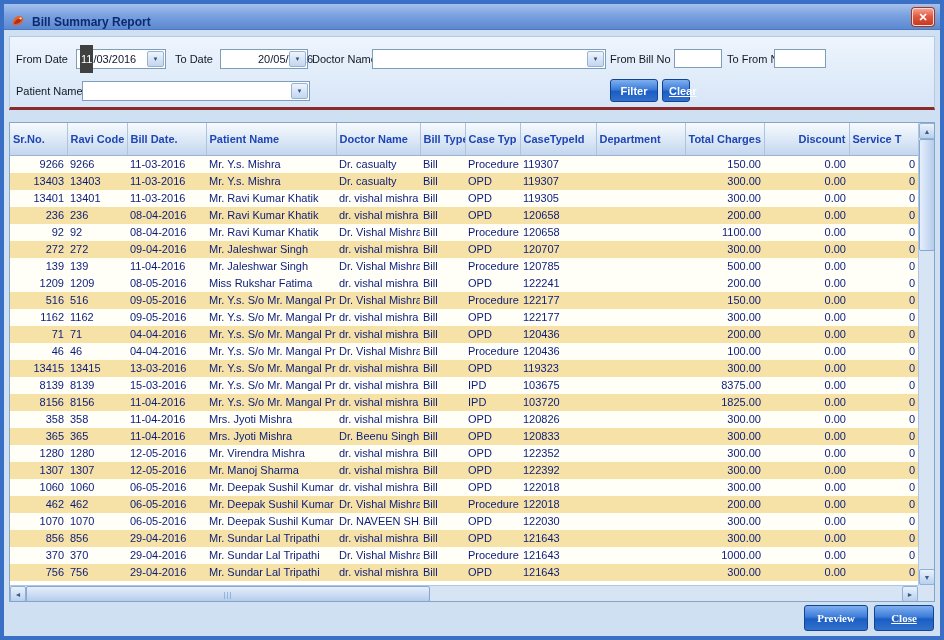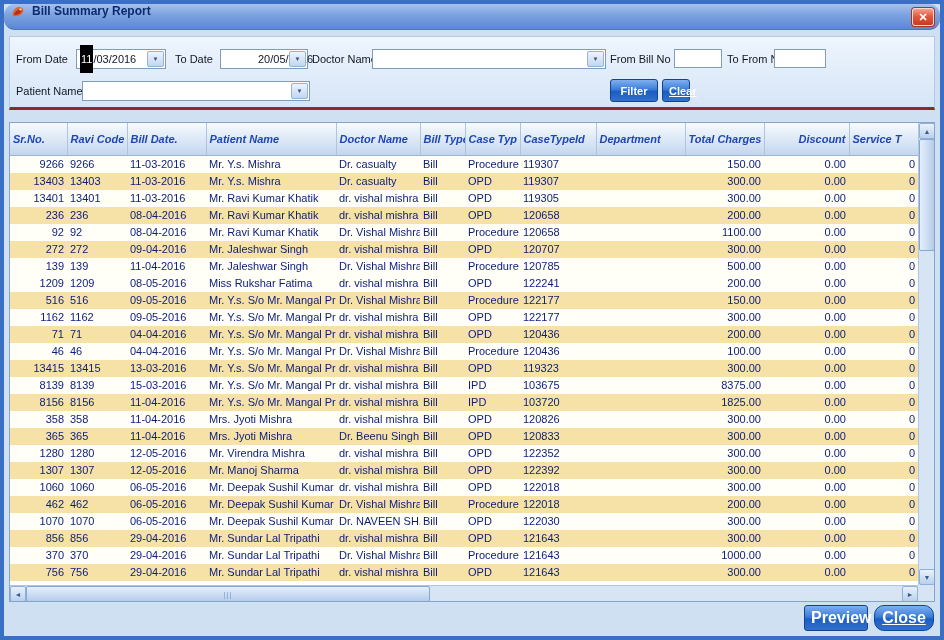--- a/index.html
+++ b/index.html
@@ -12,21 +12,21 @@
   .window {
     position:absolute; inset:0;
     border:4px solid #3a6fc6;
     background:#cfe0f2;
   }
   
   .titlebar {
     position:absolute; top:0; left:0; right:0; height:26px;
     background:linear-gradient(180deg,#a6c1ec 0%,#7aa2e0 45%,#5c88d2 100%);
     border-bottom:1px solid #4a76c2;
-    display:flex; align-items:flex-start; padding:0 6px;border-radius:11px;
+    display:flex; align-items:flex-end; padding:0 6px;
   }
   .app-icon { width:16px; height:16px; flex:0 0 16px; }
   .title { color:#0c2a6e; font-size:12px; font-weight:bold; margin-left:6px; }
   .close-btn {
     position:absolute; right:6px; top:4px; width:22px; height:18px;
     background:linear-gradient(180deg,#f4a08c 0%,#e05a40 45%,#c43a24 100%);
     border:1px solid #ffd9cf; border-radius:3px; box-shadow:0 0 0 1px #a03820;
     color:#fff; font-size:11px; font-weight:bold;
     display:flex; align-items:center; justify-content:center; cursor:pointer;
   }
@@ -43,21 +43,21 @@
     border:1px solid #7f9db9; font-size:11px; line-height:18px;
     padding-left:3px; color:#101830; cursor:default;
   }
   .combo .arrow-btn {
     position:absolute; right:1px; top:1px; width:17px; height:16px;
     background:linear-gradient(180deg,#eef4fc 0%,#c2d6f0 100%);
     border:1px solid #96b2d4; border-radius:2px;
     font-size:6px; color:#33507a;
     display:flex; align-items:center; justify-content:center; cursor:pointer;
   }
-  .sel-part { background:#000000; color:#fff; padding:8px 1px; }
+  .sel-part { background:#404040; color:#fff; padding:8px 1px; }
   .txt-input {
     position:absolute; height:19px; background:#fff;
     border:1px solid #7f9db9; font-size:11px; padding:1px 3px;
     font-family:"Liberation Sans", sans-serif;
   }
   .small-btn {
     position:absolute; height:23px;
     background:linear-gradient(180deg,#7fb0ef 0%,#3c7cd8 45%,#1a5ec4 55%,#3470cc 100%);
     border:1px solid #12448f; border-radius:3px;
     color:#fff; font-size:11px; font-weight:bold; cursor:pointer;
@@ -67,21 +67,21 @@
   
   .table-area {
     position:absolute; left:5px; top:118px; width:926px; height:480px;
     background:#fff; border:1px solid #86a4c6; overflow:hidden;
   }
   table.grid { border-collapse:collapse; table-layout:fixed; width:908px; }
   table.grid th {
     height:24px; font-size:11px; font-weight:bold; color:#1e46b4;
     background:linear-gradient(180deg,#f6fafd 0%,#dbe7f6 55%,#c2d6ee 100%);
     border-right:1px solid #aec4de; border-bottom:1px solid #9ab4d2;
-    text-align:left; padding:10px 3px; white-space:nowrap; overflow:hidden;font-style:italic;
+    text-align:left; padding:10px 3px; white-space:nowrap; overflow:hidden;
   }
   table.grid td {
     height:17px; font-size:11px; color:#0a1c7c;
     padding:0 3px; white-space:nowrap; overflow:hidden;
   }
   tr.even td { background:#fffef7; }
   tr.odd  td { background:#f6e2a6; }
   
   table.grid th:nth-child(1){width:57px;}  table.grid th:nth-child(2){width:60px;}
   table.grid th:nth-child(3){width:79px;margin-top:8px;}  table.grid th:nth-child(4){width:130px;}
@@ -121,22 +121,22 @@
     background:linear-gradient(180deg,#e6eefb 0%,#b5cdec 100%);
     border:1px solid #84a8d0; border-radius:2px; cursor:pointer;
     display:flex; align-items:center; justify-content:center;
     font-size:8px; color:#7fa0c8; letter-spacing:1px;
   }
   
   .footer-btn {
     position:absolute; height:26px;
     background:linear-gradient(180deg,#7fb0ef 0%,#3c7cd8 45%,#1a5ec4 55%,#3470cc 100%);
     border:1px solid #12448f; border-radius:3px;
-    color:#fff; font-size:16px; font-weight:bold; cursor:pointer;
-    font-family:Liberation Sans, sans-serif;
+    color:#fff; font-size:11px; font-weight:bold; cursor:pointer;
+    font-family:Liberation Serif, serif;
   }
 </style>
 </head>
 <body>
 
 <div class="window">
 
   <div class="titlebar">
     <span class="app-icon">
       <svg width="16" height="16" viewBox="0 0 16 16">
@@ -584,15 +584,15 @@
           <span>|||</span>
         </div>
       <span class="sbtn" style="right:0; top:0;">
           <span>►</span>
         </span>
     </div>
     <div class="scroll-corner"></div>
   </div>
 
   <button class="footer-btn" style="left:800px; top:601px; width:64px;">Preview</button>
-  <button class="footer-btn underlined" style="left:870px; top:601px; width:60px;border-radius:10px;">Close</button>
+  <button class="footer-btn underlined" style="left:870px; top:601px; width:60px;">Close</button>
 
 </div>
 
 </body></html>

